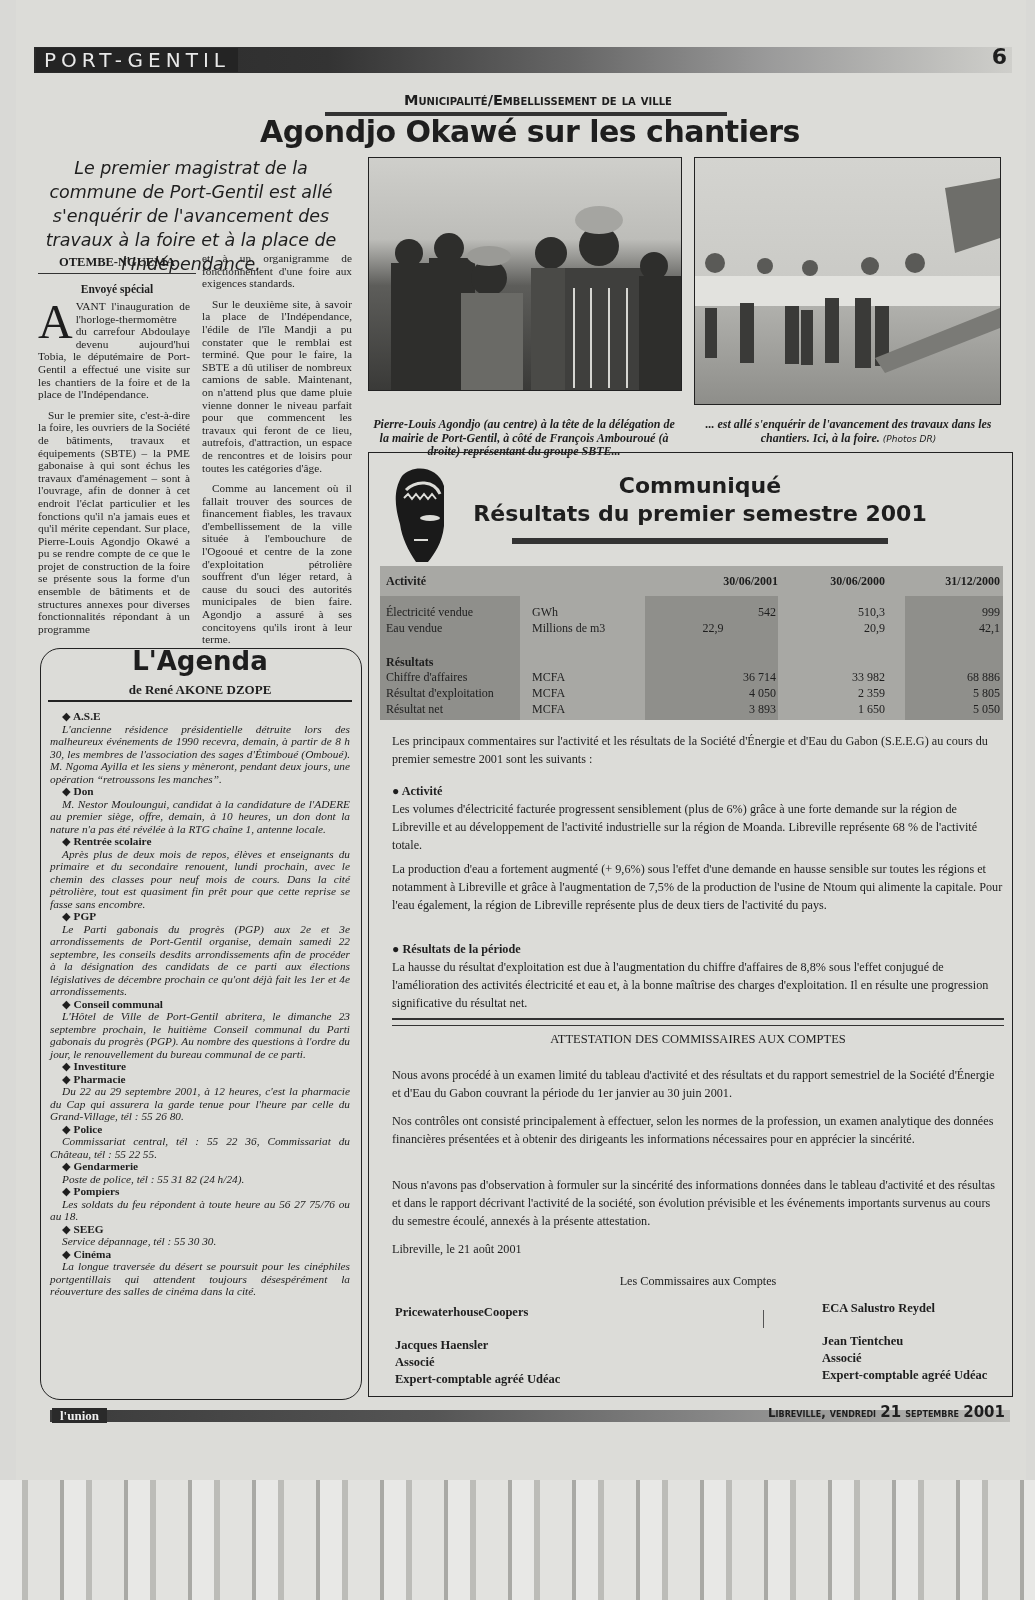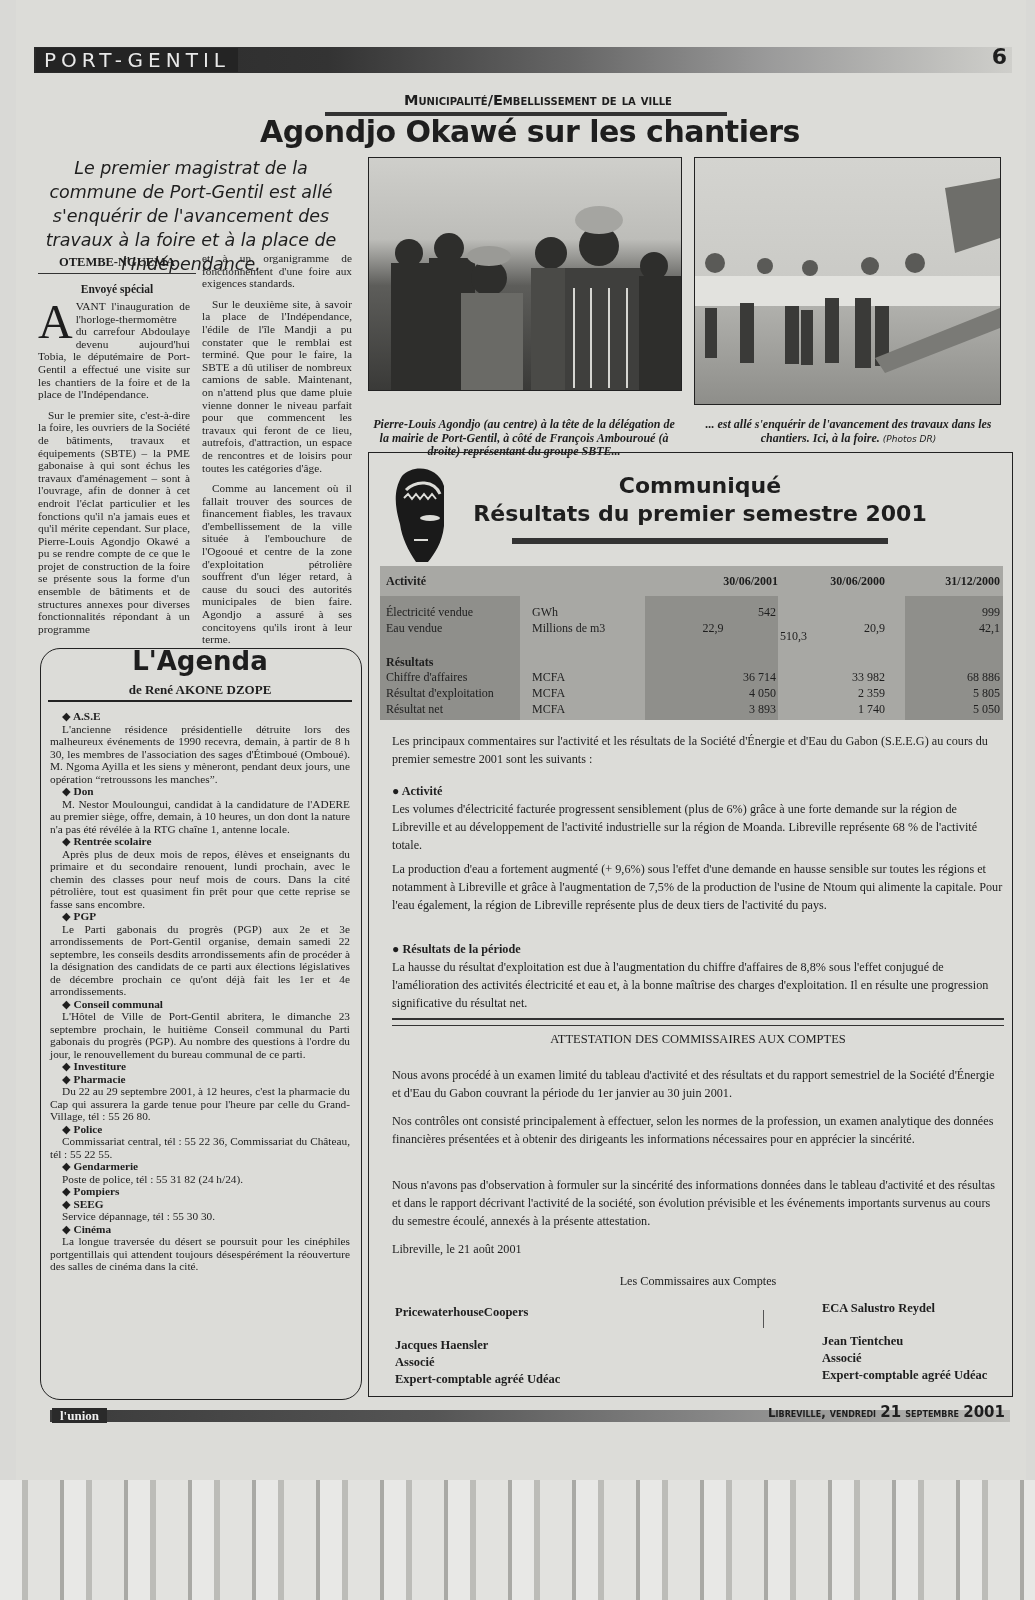--- a/index.html
+++ b/index.html
@@ -31,21 +31,21 @@
   .caption{font-style:italic;font-size:12px;line-height:13.5px;text-align:center;font-weight:bold;}
   .caption small{font-size:9px;font-style:italic;font-weight:normal;font-family:"DejaVu Sans",sans-serif;}
   
   .agenda{left:40px;top:648px;width:320px;height:750px;border:1.5px solid #222;border-radius:20px;}
   .agenda-title{left:40px;top:646px;width:320px;text-align:center;font-family:"DejaVu Sans",sans-serif;
      font-weight:bold;font-size:26px;}
   .agenda-by{left:40px;top:682px;width:320px;text-align:center;font-weight:bold;font-size:13px;}
   .agenda-rule{left:48px;top:700px;width:304px;height:1.5px;background:#222;}
   .agenda-body{left:50px;top:710px;width:300px;font-size:11.3px;line-height:12.5px;text-align:justify;}
   .ag-item .ag-h{font-weight:bold;padding-left:12px;}
-  .ag-item .ag-t{text-indent:12px;margin:0;}
+  .ag-item .ag-t{text-indent:12px;margin:0;font-style:italic;}
   
   .comm{left:368px;top:452px;width:643px;height:943px;border:1.5px solid #222;}
   .comm-title{left:470px;top:472px;width:460px;text-align:center;font-family:"DejaVu Sans",sans-serif;
      font-weight:bold;font-size:22px;line-height:28px;}
   .comm-rule{left:512px;top:538px;width:376px;height:6px;background:#333;}
   .table-wrap{left:380px;top:566px;width:623px;height:154px;background:#a8a8a4;}
   .shade{background:#8f8f8b;}
   .tbl-txt{font-size:12px;line-height:14px;}
   .tbl-h{font-weight:bold;}
   .body-txt{font-size:12.2px;line-height:18px;}
@@ -184,20 +184,21 @@
     <div class="ag-item">
       <div class="ag-h"><span>◆ </span><span>Police</span></div>
       <p class="ag-t">Commissariat central, tél : 55 22 36, Commissariat du Château, tél : 55 22 55.</p>
     </div>
     <div class="ag-item">
       <div class="ag-h"><span>◆ </span><span>Gendarmerie</span></div>
       <p class="ag-t">Poste de police, tél : 55 31 82 (24 h/24).</p>
     </div>
     <div class="ag-item">
       <div class="ag-h"><span>◆ </span><span>Pompiers</span></div>
+      <p class="ag-t">Les soldats du feu répondent à toute heure au 56 27 75/76 ou au 18.</p>
     </div>
     <div class="ag-item">
       <div class="ag-h"><span>◆ </span><span>SEEG</span></div>
       <p class="ag-t">Service dépannage, tél : 55 30 30.</p>
     </div>
     <div class="ag-item">
       <div class="ag-h"><span>◆ </span><span>Cinéma</span></div>
       <p class="ag-t">La longue traversée du désert se poursuit pour les cinéphiles portgentillais qui attendent toujours désespérément la réouverture des salles de cinéma dans la cité.</p>
     </div>
   </div>
@@ -223,42 +224,42 @@
   <div class="abs shade" style="left:265px;top:30px;width:133px;height:124px;"></div>
   <div class="abs shade" style="left:525px;top:30px;width:98px;height:124px;"></div>
   <div class="abs tbl-txt tbl-h" style="left:6px;top:8px;">Activité</div>
   <div class="abs tbl-txt tbl-h" style="left:270px;top:8px;width:128px;text-align:right;">30/06/2001</div>
   <div class="abs tbl-txt tbl-h" style="left:400px;top:8px;width:105px;text-align:right;">30/06/2000</div>
   <div class="abs tbl-txt tbl-h" style="left:520px;top:8px;width:100px;text-align:right;">31/12/2000</div>
   <div id="tbl-rows">
       <div class="abs tbl-txt" style="left: 6px; top: 39px;">Électricité vendue</div>
       <div class="abs tbl-txt" style="left: 152px; top: 39px;">GWh</div>
       <div class="abs tbl-txt" style="left: 270px; top: 39px; width: 126px; text-align: right;">542</div>
-      <div class="abs tbl-txt" style="left: 400px; top: 39px; width: 105px;  margin-top: 24px;">510,3</div>
+      <div class="abs tbl-txt" style="left: 400px; top: 39px; width: 105px; text-align: right;">510,3</div>
       <div class="abs tbl-txt" style="left: 520px; top: 39px; width: 100px; text-align: right;">999</div>
       <div class="abs tbl-txt" style="left: 6px; top: 55px;">Eau vendue</div>
       <div class="abs tbl-txt" style="left: 152px; top: 55px;">Millions de m3</div>
       <div class="abs tbl-txt" style="left: 270px; top: 55px; width: 126px; text-align: center;">22,9</div>
       <div class="abs tbl-txt" style="left: 400px; top: 55px; width: 105px; text-align: right;">20,9</div>
       <div class="abs tbl-txt" style="left: 520px; top: 55px; width: 100px; text-align: right;">42,1</div>
       <div class="abs tbl-txt tbl-h" style="left: 6px; top: 89px;">Résultats</div>
       <div class="abs tbl-txt" style="left: 6px; top: 104px;">Chiffre d'affaires</div>
       <div class="abs tbl-txt" style="left: 152px; top: 104px;">MCFA</div>
       <div class="abs tbl-txt" style="left: 270px; top: 104px; width: 126px; text-align: right;">36 714</div>
       <div class="abs tbl-txt" style="left: 400px; top: 104px; width: 105px; text-align: right;">33 982</div>
       <div class="abs tbl-txt" style="left: 520px; top: 104px; width: 100px; text-align: right;">68 886</div>
       <div class="abs tbl-txt" style="left: 6px; top: 120px;">Résultat d'exploitation</div>
       <div class="abs tbl-txt" style="left: 152px; top: 120px;">MCFA</div>
       <div class="abs tbl-txt" style="left: 270px; top: 120px; width: 126px; text-align: right;">4 050</div>
       <div class="abs tbl-txt" style="left: 400px; top: 120px; width: 105px; text-align: right;">2 359</div>
       <div class="abs tbl-txt" style="left: 520px; top: 120px; width: 100px; text-align: right;">5 805</div>
       <div class="abs tbl-txt" style="left: 6px; top: 136px;">Résultat net</div>
       <div class="abs tbl-txt" style="left: 152px; top: 136px;">MCFA</div>
       <div class="abs tbl-txt" style="left: 270px; top: 136px; width: 126px; text-align: right;">3 893</div>
-      <div class="abs tbl-txt" style="left: 400px; top: 136px; width: 105px; text-align: right;">1 740</div>
+      <div class="abs tbl-txt" style="left: 400px; top: 136px; width: 105px; text-align: right;">1 650</div>
       <div class="abs tbl-txt" style="left: 520px; top: 136px; width: 100px; text-align: right;">5 050</div>
     </div>
 </div>
 
 <div class="abs body-txt" style="left:392px;top:732px;width:612px;">Les principaux commentaires sur l'activité et les résultats de la Société d'Énergie et d'Eau du Gabon (S.E.E.G) au cours du premier semestre 2001 sont les suivants :</div>
 <div class="abs body-txt bullet-h" style="left:392px;top:782px;width:612px;"><span>● </span><span>Activité</span></div>
 <div class="abs body-txt" style="left:392px;top:800px;width:612px;">Les volumes d'électricité facturée progressent sensiblement (plus de 6%) grâce à une forte demande sur la région de Libreville et au développement de l'activité industrielle sur la région de Moanda. Libreville représente 68 % de l'activité totale.</div>
 <div class="abs body-txt" style="left:392px;top:860px;width:612px;">La production d'eau a fortement augmenté (+ 9,6%) sous l'effet d'une demande en hausse sensible sur toutes les régions et notamment à Libreville et grâce à l'augmentation de 7,5% de la production de l'usine de Ntoum qui alimente la capitale. Pour l'eau également, la région de Libreville représente plus de deux tiers de l'activité du pays.</div>
 <div class="abs body-txt bullet-h" style="left:392px;top:940px;width:612px;"><span>● </span><span>Résultats de la période</span></div>
 <div class="abs body-txt" style="left:392px;top:958px;width:612px;">La hausse du résultat d'exploitation est due à l'augmentation du chiffre d'affaires de 8,8% sous l'effet conjugué de l'amélioration des activités électricité et eau et, à la bonne maîtrise des charges d'exploitation. Il en résulte une progression significative du résultat net.</div>

